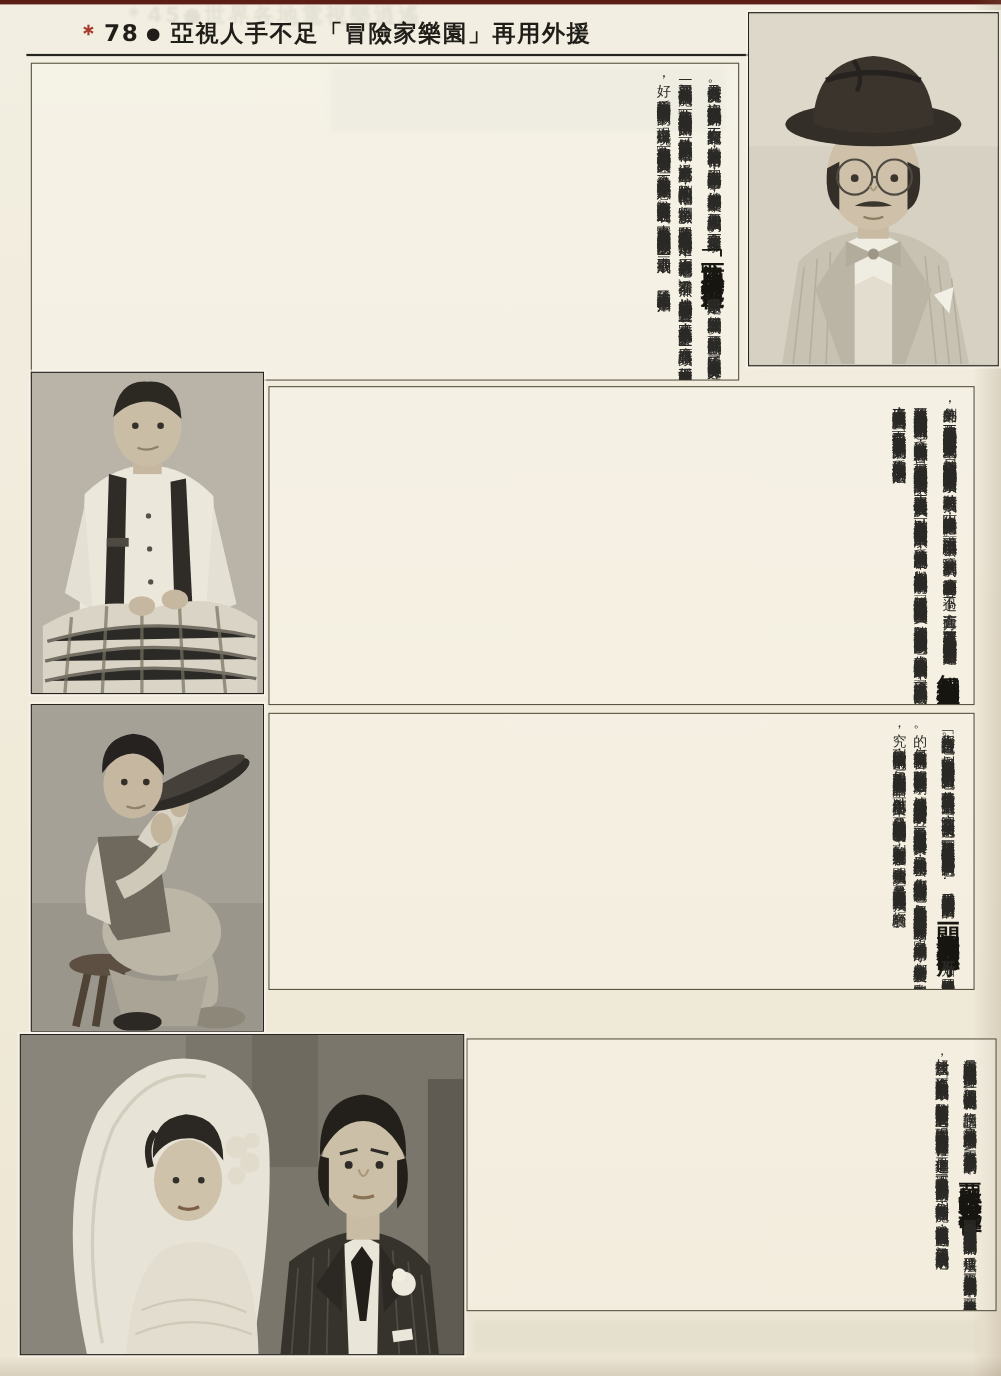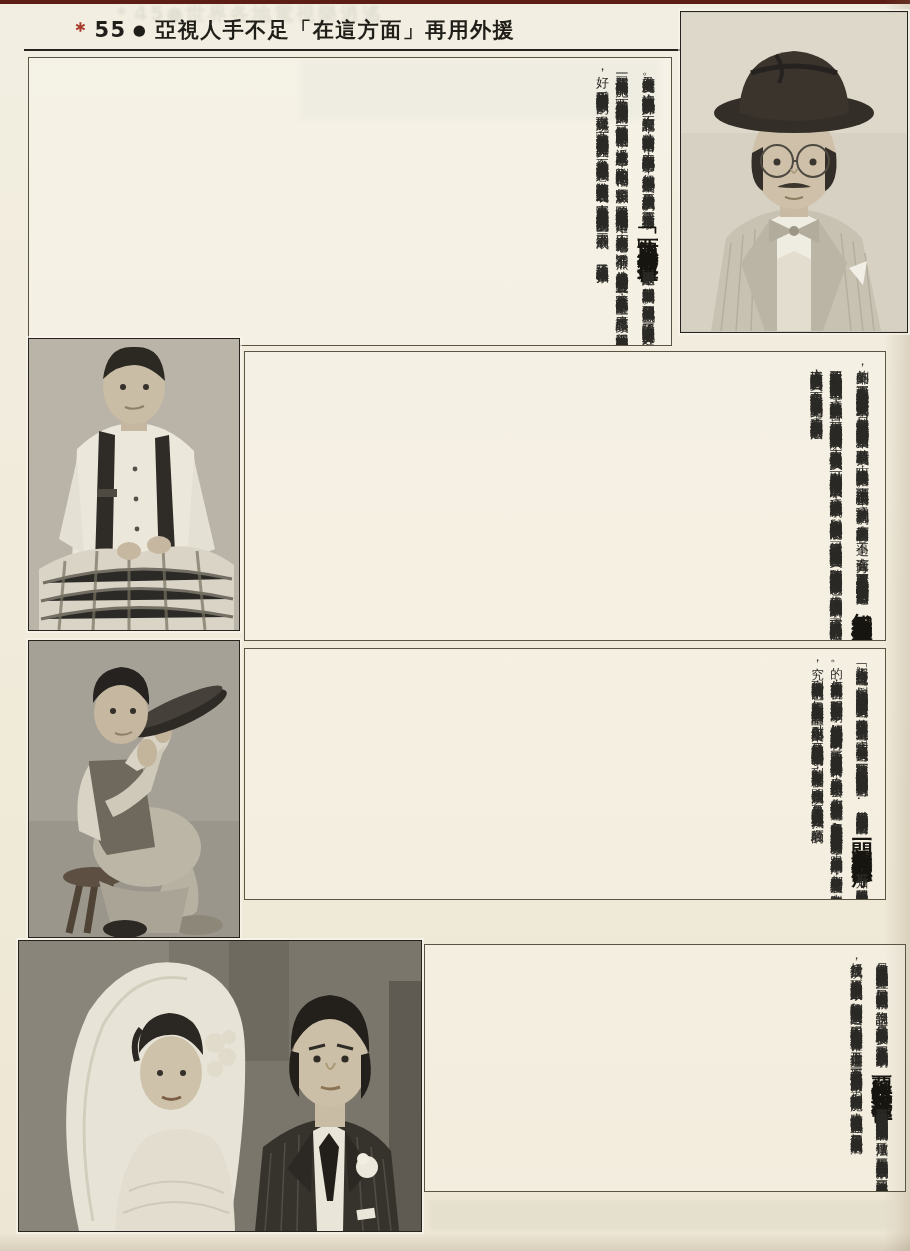--- a/index.html
+++ b/index.html
@@ -49,21 +49,21 @@
 
   <div class="scan-edge-top"></div>
   <div class="edge-shade"></div>
   <div class="bottom-shade"></div>
 
   <div class="ghost ghost-header">＊45●世界各地電視樂逍遙</div>
   <div class="ghost-smudge" style="left:430px;top:1200px;width:460px;height:30px;"></div>
   <div class="ghost-smudge" style="left:300px;top:60px;width:360px;height:60px;"></div>
 
   <div class="header">
-    <span class="star">＊</span><span class="num">55</span><span class="dot">●</span><span>亞視人手不足「在這方面」再用外援</span>
+    <span class="star">＊</span><span class="num">78</span><span class="dot">●</span><span>亞視人手不足「冒險家樂園」再用外援</span>
   </div>
   <div class="header-rule"></div>
 
   <div class="vband band-a">
     <span>又有機會演白髮魔女。記憶中她演的角色似乎是魏秋樺的妹妹，不知有沒有記錯。黃造時的古裝扮相本來相當不俗，因為她有點汪明荃年輕時的影子，但她演武俠劇身手卻嫌太硬，如果要繼續演武俠劇，一定要下苦功鍛練身手。</span><span class="vhead">「西施」少了松仔燕珊肩重任</span><span>　由於人手嚴重不足，無綫那邊連開五劇，亞視卻祇能開三部新戲。除了「冒險家樂園」和「白髮魔女傳」之外，還有一部需要遠赴杭州拍外景的「西施」。「西施」是邱氏特別為捧亞姐黎燕珊而投巨資拍攝的，可惜的是演范蠡的是潘志文而不是劉松仁。潘志文近來老態已露，劉松仁的年紀雖然不比他輕，但劉是「孩子臉」，除非是用人特寫鏡頭把眼角的「魚尾紋」拍攝得「過份清楚」，否則沒有人會覺得他老，「潘翁」卻不然，他越來越覺臃腫的臉頰實在不適宜上古裝，雖然真正的范蠡已是中年之齡，應該已有一絡黑鬚，但潘志文的臉型老態再加上一把鬍子在扮相上恐怕很難討好，反之劉松仁掛鬚的扮相卻出了名是圈中「數一數二」的。現在礙於環境，「西施」這個劇祇能靠黎燕珊和白彪（白彪將飾演吳王夫差），至於潘志文在外型和演技上都祇是差強人意，唯有希望黎燕珊有令人意料之外的表現。事實上「秦始皇」亦是因為有好劇本和好演員來配合大製作才能成功的，三者缺一則不成。</span><span>　除了上述三個已推出和正在拍攝中</span>
   </div>
 
   <div class="vband band-b">
     <span>的劇集外，亞視正在搜集資料的新劇集聽說有一部以法庭真實個案為題材的「罪案實錄」式劇集，另外則有伊雷的「阿水先生」與及麥翠嫻曾偉權演的科幻劇「凶靈」有意要拍續集。時裝劇題材不易找，「阿水先生」播映時據說反應不錯，上頭認為可以繼續拍下去。這種「差利」式的喜劇，應該有它的捧場客的。不過，在這方面，亞視亦避免不了要像無綫一樣用「續集」的取巧辦法來解決創作劇本來源不足這個難題了。</span><span class="vhead">無綫劇本遷就演員本末倒置</span><span>　亞視因為藝員人手不足而不能不倚靠部頭約演員來出任劇集的主角或重要角色，這種做法基本藝員雖然有點怨言，但無可否認有很多劇集的個別角色會因此而物色到十分理想的演員來演。正因為亞視已習慣了在外面找演員，可以在劇本有了初稿後才按照劇本所需盡量去找適當的演員來演，這種做法是用演員來配合劇本，與無綫常常用劇本來配合演員的做法有別。無綫近來已習慣了先由上頭「提供意見」讓監製去用那幾位藝員，監製們才去研究這幾位被指定了要用的藝員能演甚麼類形的角色，然後再讓編劇去寫這位監製所需要的劇本，這種方式可以說是大機構「人盡其材」的做法，這樣做才不會有太多賦閒的合約藝員，而公司指定要「大捧」的藝員亦因此而可以有演不完的劇集。這種用劇本來配合演員本末倒置了的做法，</span>
   </div>

